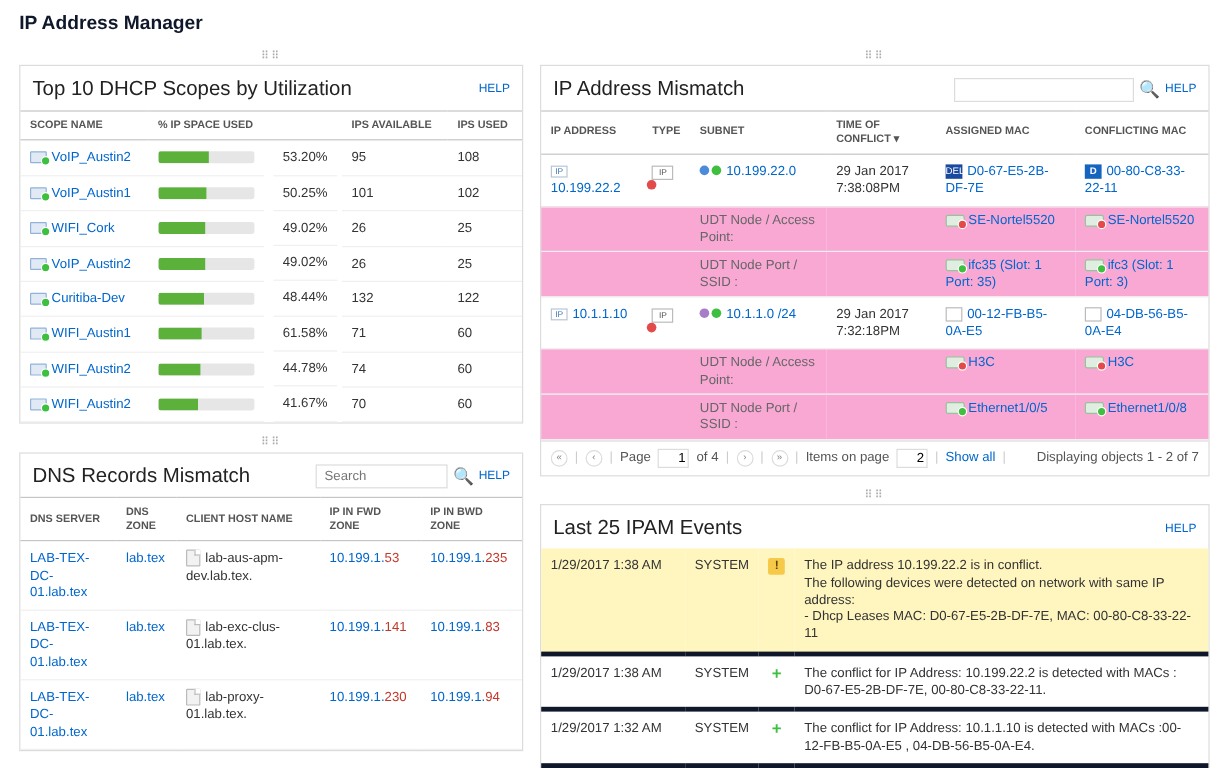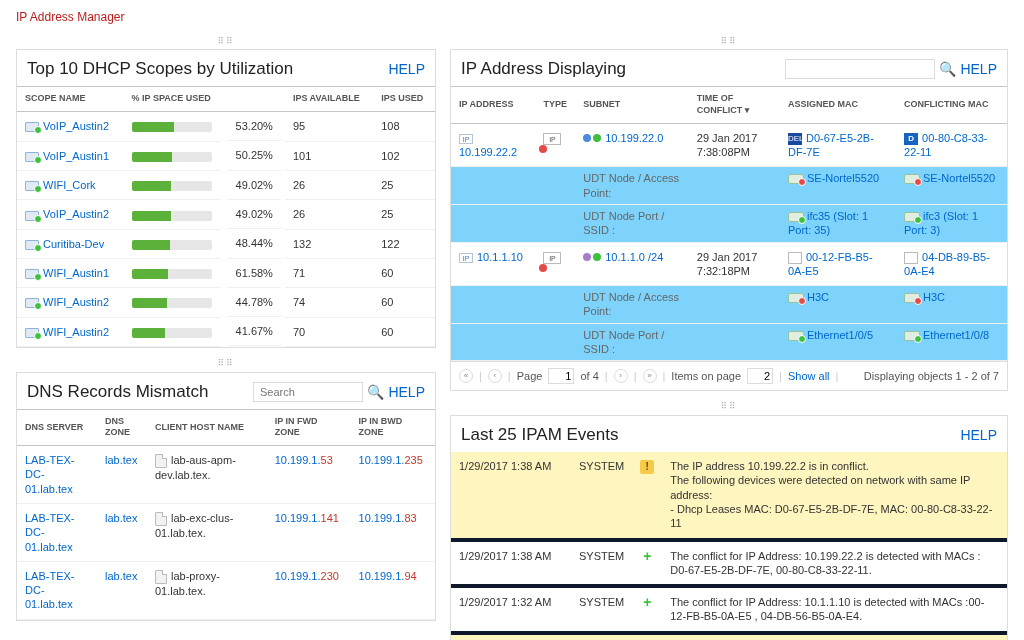--- a/index.html
+++ b/index.html
@@ -10,29 +10,29 @@
     --border:#dcdcdc;
     --panel-bg:#fff;
     --page-bg:#fff;
     --green:#5bb13a;
     --barbg:#e6e6e6;
     --header-line:#c5c5c5;
     --highlight:#fff5bf;
   }
   *{box-sizing:border-box;}
   body{margin:0;background:var(--page-bg);font:11px/1.3 "Segoe UI",Arial,sans-serif;color:var(--text);padding:10px 16px;width:1024px;}
-  h1{font-size:12px;font-weight:400;margin:0 0 12px 0;color:#b91c1c;}
+  h1{font-size:16px;font-weight:700;margin:0 0 12px 0;color:#0f172a;}
   .handles{font-size:9px;color:#aaa;text-align:center;letter-spacing:2px;margin:-2px 0 2px 0;}
   .cols{display:flex;gap:14px;}
   .left{width:420px;display:flex;flex-direction:column;gap:12px;}
   .right{flex:1;display:flex;flex-direction:column;gap:12px;}
   .panel{border:1px solid var(--border);background:var(--panel-bg);}
   .panel-hd{display:flex;align-items:center;justify-content:space-between;padding:8px 10px 6px 10px;}
   .panel-hd h2{font-size:17px;font-weight:400;margin:0;color:#222;}
-  .help{font-size:14px;color:var(--blue2);text-decoration:none;}
+  .help{font-size:10px;color:var(--blue2);text-decoration:none;}
   .searchbox{display:flex;align-items:center;gap:4px;}
   .searchbox input{border:1px solid var(--border);padding:3px 6px;font-size:11px;width:110px;}
   .searchbox input.big{width:150px;}
   .searchbox .mag{color:#1a73e8;font-size:14px;cursor:pointer;}
 
   table{border-collapse:collapse;width:100%;}
   th{font-size:9px;color:#555;text-align:left;font-weight:600;padding:6px 8px;border-top:1px solid var(--header-line);border-bottom:1px solid var(--header-line);text-transform:uppercase;}
   td{padding:7px 8px;border-bottom:1px solid #efefef;font-size:11px;vertical-align:top;}
   a.link{color:var(--blue2);text-decoration:none;}
   .bar{height:10px;background:var(--barbg);border-radius:2px;width:80px;display:inline-block;vertical-align:middle;overflow:hidden;}
@@ -53,21 +53,21 @@
   .net-icon.red::after{content:'';position:absolute;right:-3px;bottom:-3px;width:6px;height:6px;border-radius:50%;background:#e34b4b;border:1px solid #fff;}
   .net-icon.green::after{content:'';position:absolute;right:-3px;bottom:-3px;width:6px;height:6px;border-radius:50%;background:#3fbf3f;border:1px solid #fff;}
   .twodots{display:inline-flex;gap:2px;align-items:center;margin-right:4px;}
   .dot{width:8px;height:8px;border-radius:50%;display:inline-block;}
   .dot.blue{background:#4b8bda;}
   .dot.purple{background:#a77cc9;}
   .dot.green{background:#3fbf3f;}
   .type-badge{display:inline-block;width:18px;height:12px;background:#fff;border:1px solid #bbb;font-size:7px;line-height:12px;text-align:center;margin-right:2px;color:#555;}
   .warn-dot{display:inline-block;width:8px;height:8px;border-radius:50%;background:#e34b4b;vertical-align:top;margin-left:-4px;}
 
-  .subrow td{background:#7dd3fc;color:#666;}
+  .subrow td{background:#f9a8d4;color:#666;}
   .conflict-expand td{padding-top:4px;padding-bottom:4px;}
 
   .pager{display:flex;align-items:center;gap:6px;padding:6px 8px;font-size:11px;color:#555;border-top:1px solid var(--border);}
   .pager .sep{color:#ccc;}
   .pager input{border:1px solid var(--border);width:26px;padding:1px 2px;font-size:11px;text-align:right;}
   .pager .status{margin-left:auto;}
   .navbtn{width:14px;height:14px;border:1px solid var(--border);border-radius:50%;display:inline-flex;align-items:center;justify-content:center;font-size:8px;color:#888;cursor:pointer;}
 
   .events tr.hl td{background:var(--highlight);}
   .events td{border-bottom:4px solid #0f172a;}
@@ -216,21 +216,21 @@
     </div>
 
   </div>
 
   <div class="right">
 
     <div>
       <div class="handles">⠿⠿</div>
       <div class="panel">
         <div class="panel-hd">
-          <h2>IP Address Displaying</h2>
+          <h2>IP Address Mismatch</h2>
           <span class="searchbox">
             <input class="big" style="">
             <span class="mag">🔍</span>
             <a class="help">HELP</a>
           </span>
         </div>
         <table>
           <thead>
               <tr>
             <th>IP ADDRESS</th>
@@ -271,21 +271,21 @@
               </tr>
               <tr>
                 <td><span class="ip-icon">IP</span><a class="link">10.1.1.10</a></td>
                 <td><span class="type-badge">IP</span><span class="warn-dot"></span></td>
                 <td><span class="twodots">
                     <span class="dot purple"></span>
                     <span class="dot green"></span>
                   </span><a class="link">10.1.1.0 /24</a></td>
                 <td>29 Jan 2017<br>7:32:18PM</td>
                 <td><span class="vendor-icon vendor-box"></span><a class="link">00-12-FB-B5-0A-E5</a></td>
-                <td><span class="vendor-icon vendor-box"></span><a class="link">04-DB-89-B5-0A-E4</a></td>
+                <td><span class="vendor-icon vendor-box"></span><a class="link">04-DB-56-B5-0A-E4</a></td>
               </tr>
               <tr class="subrow conflict-expand">
                 <td></td>
                 <td></td>
                 <td>UDT Node / Access Point:</td>
                 <td></td>
                 <td><span class="net-icon red"></span><a class="link">H3C</a></td>
                 <td><span class="net-icon red"></span><a class="link">H3C</a></td>
               </tr>
               <tr class="subrow conflict-expand">

